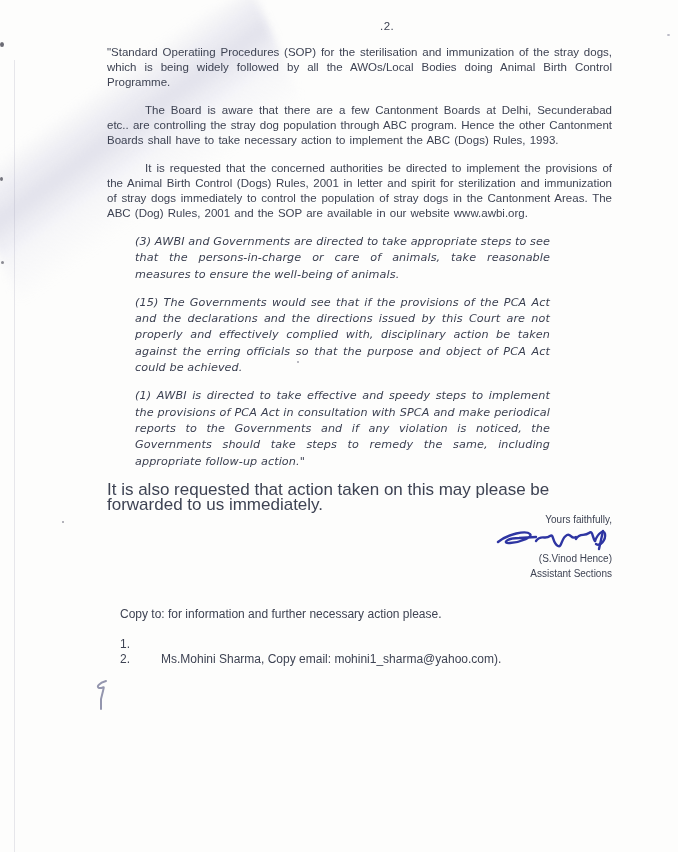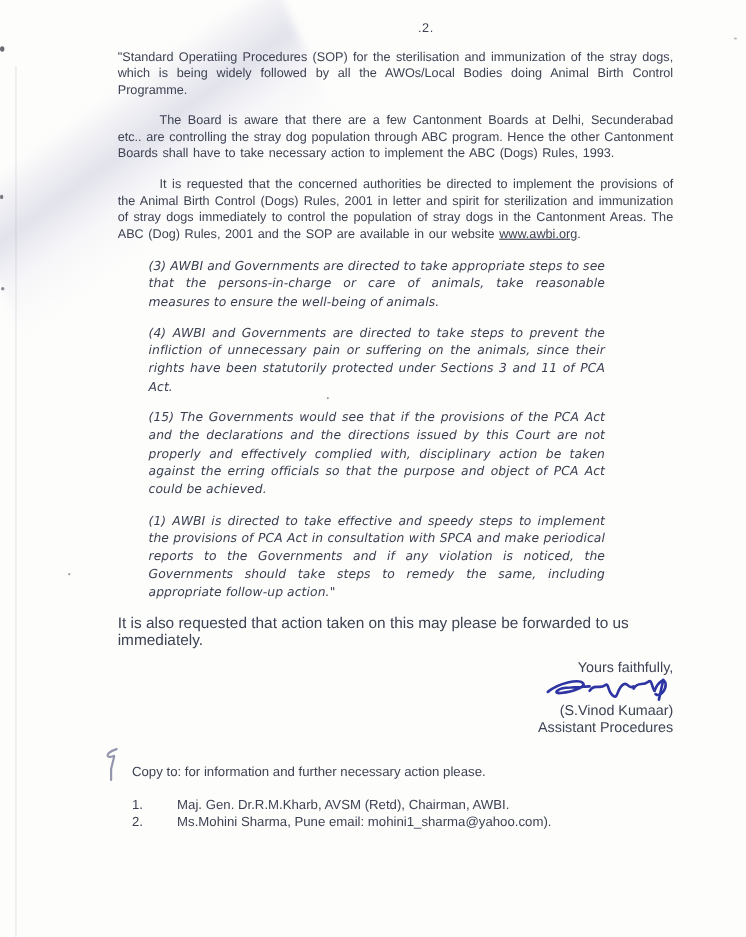--- a/index.html
+++ b/index.html
@@ -33,29 +33,29 @@
     position:absolute; left:380px; top:20px;
     font-size:11.5px; letter-spacing:0.5px;
   }
   .content { position:absolute; left:107px; top:45px; width:505px; }
   p.body {
     margin:0 0 13px 0; font-size:11.5px; line-height:15px;
     text-align:justify; word-spacing:1px;
   }
   .indent1 { text-indent:38px; }
   .indent2 { text-indent:78px; }
-  .link { text-decoration:underline; cursor:pointer; }
+  .link { cursor:pointer; }
   .quote {
     margin:2px 62px 12px 28px;
     font-family:"DejaVu Sans", sans-serif; font-style:italic;
     font-size:11.2px; line-height:16.3px; text-align:justify;
     color:#3a3f50; letter-spacing:0.1px;
   }
-  .closing { margin:4px 0 0 0; font-size:14px; line-height:15px; }
-  .signoff { margin-top:10px; text-align:right; font-size:13px; line-height:15px; }
+  .closing { margin:4px 0 0 0; font-size:17px; line-height:15px; }
+  .signoff { text-align:right; font-size:10px; line-height:15px; }
   .sig { display:block; margin:-2px 2px -4px auto; }
   .copy { margin-top:26px; font-size:12px; line-height:15px; }
   .copy-heading { margin-left:13px; }
   .copy-items { margin-top:15px; margin-left:13px; }
   .copy-row { display:flex; line-height:15.5px; }
   .copy-num { width:41px; flex:0 0 41px; }
 </style>
 </head>
 <body>
 
@@ -80,49 +80,47 @@
 
     <p class="body">"Standard Operatiing Procedures (SOP) for the sterilisation and immunization of the stray dogs, which is being widely followed by all the AWOs/Local Bodies doing Animal Birth Control Programme.</p>
 
 
     <p class="body indent1">The Board is aware that there are a few Cantonment Boards at Delhi, Secunderabad etc.. are controlling the stray dog population through ABC program. Hence the other Cantonment Boards shall have to take necessary action to implement the ABC (Dogs) Rules, 1993.</p>
 
     <p class="body indent1"><span>It is requested that the concerned authorities be directed to implement the provisions of the Animal Birth Control (Dogs) Rules, 2001 in letter and spirit for sterilization and immunization of stray dogs immediately to control the population of stray dogs in the Cantonment Areas. The ABC (Dog) Rules, 2001 and the SOP are available in our website </span><span class="link">www.awbi.org</span><span>.</span></p>
 
 
     <p class="quote">(3) AWBI and Governments are directed to take appropriate steps to see that the persons-in-charge or care of animals, take reasonable measures to ensure the well-being of animals.</p>
-    <p class="quote">(4) AWBI and Governments are directed to take steps to prevent the infliction of unnecessary pain or suffering on the animals, since their rights have been statutorily protected under Sections 3 and 11 of PCA Act.</p>
     <p class="quote">(15) The Governments would see that if the provisions of the PCA Act and the declarations and the directions issued by this Court are not properly and effectively complied with, disciplinary action be taken against the erring officials so that the purpose and object of PCA Act could be achieved.</p>
     <p class="quote">(1) AWBI is directed to take effective and speedy steps to implement the provisions of PCA Act in consultation with SPCA and make periodical reports to the Governments and if any violation is noticed, the Governments should take steps to remedy the same, including appropriate follow-up action."</p>
 
     <p class="closing">It is also requested that action taken on this may please be forwarded to us immediately.</p>
 
     <div class="signoff">
       <div>Yours faithfully,</div>
       <svg class="sig" width="118" height="30" viewBox="0 0 118 30">
         <g stroke="#2e35a2" stroke-width="2.4" fill="none" stroke-linecap="round" stroke-linejoin="round">
           <path d="M6 17 C16 9, 34 5, 38 9 C41 12, 30 17, 18 18 C10 19, 14 13, 27 13 L44 12"></path>
           <path d="M44 16 C49 9, 53 15, 58 11 C62 8, 60 18, 66 21 C70 23, 69 13, 75 10 C79 8, 79 15, 84 12"></path>
           <path d="M84 14 C88 7, 92 12, 97 8 C101 5, 100 12, 103 16"></path>
           <path d="M103 16 C106 8, 112 4, 113 9 C114 15, 108 22, 104 19"></path>
           <path d="M111 6 L107 24"></path>
         </g>
       </svg>
-      <div>(S.Vinod Kumaar)</div>
-      <div>Assistant Procedures</div>
+      <div>(S.Vinod Hence)</div>
+      <div>Assistant Sections</div>
     </div>
 
     <div class="copy">
       <div class="copy-heading">Copy to: for information and further necessary action please.</div>
       <div class="copy-items">
         <div class="copy-row">
           <span class="copy-num">1.</span>
-          <span class="copy-text">Maj. Gen. Dr.R.M.Kharb, AVSM (Retd), Chairman, AWBI.</span>
         </div>
         <div class="copy-row">
           <span class="copy-num">2.</span>
-          <span class="copy-text">Ms.Mohini Sharma, Pune email: mohini1_sharma@yahoo.com).</span>
+          <span class="copy-text">Ms.Mohini Sharma, Copy email: mohini1_sharma@yahoo.com).</span>
         </div>
       </div>
     </div>
 
   </div>
 </div>
 
 </body></html>

